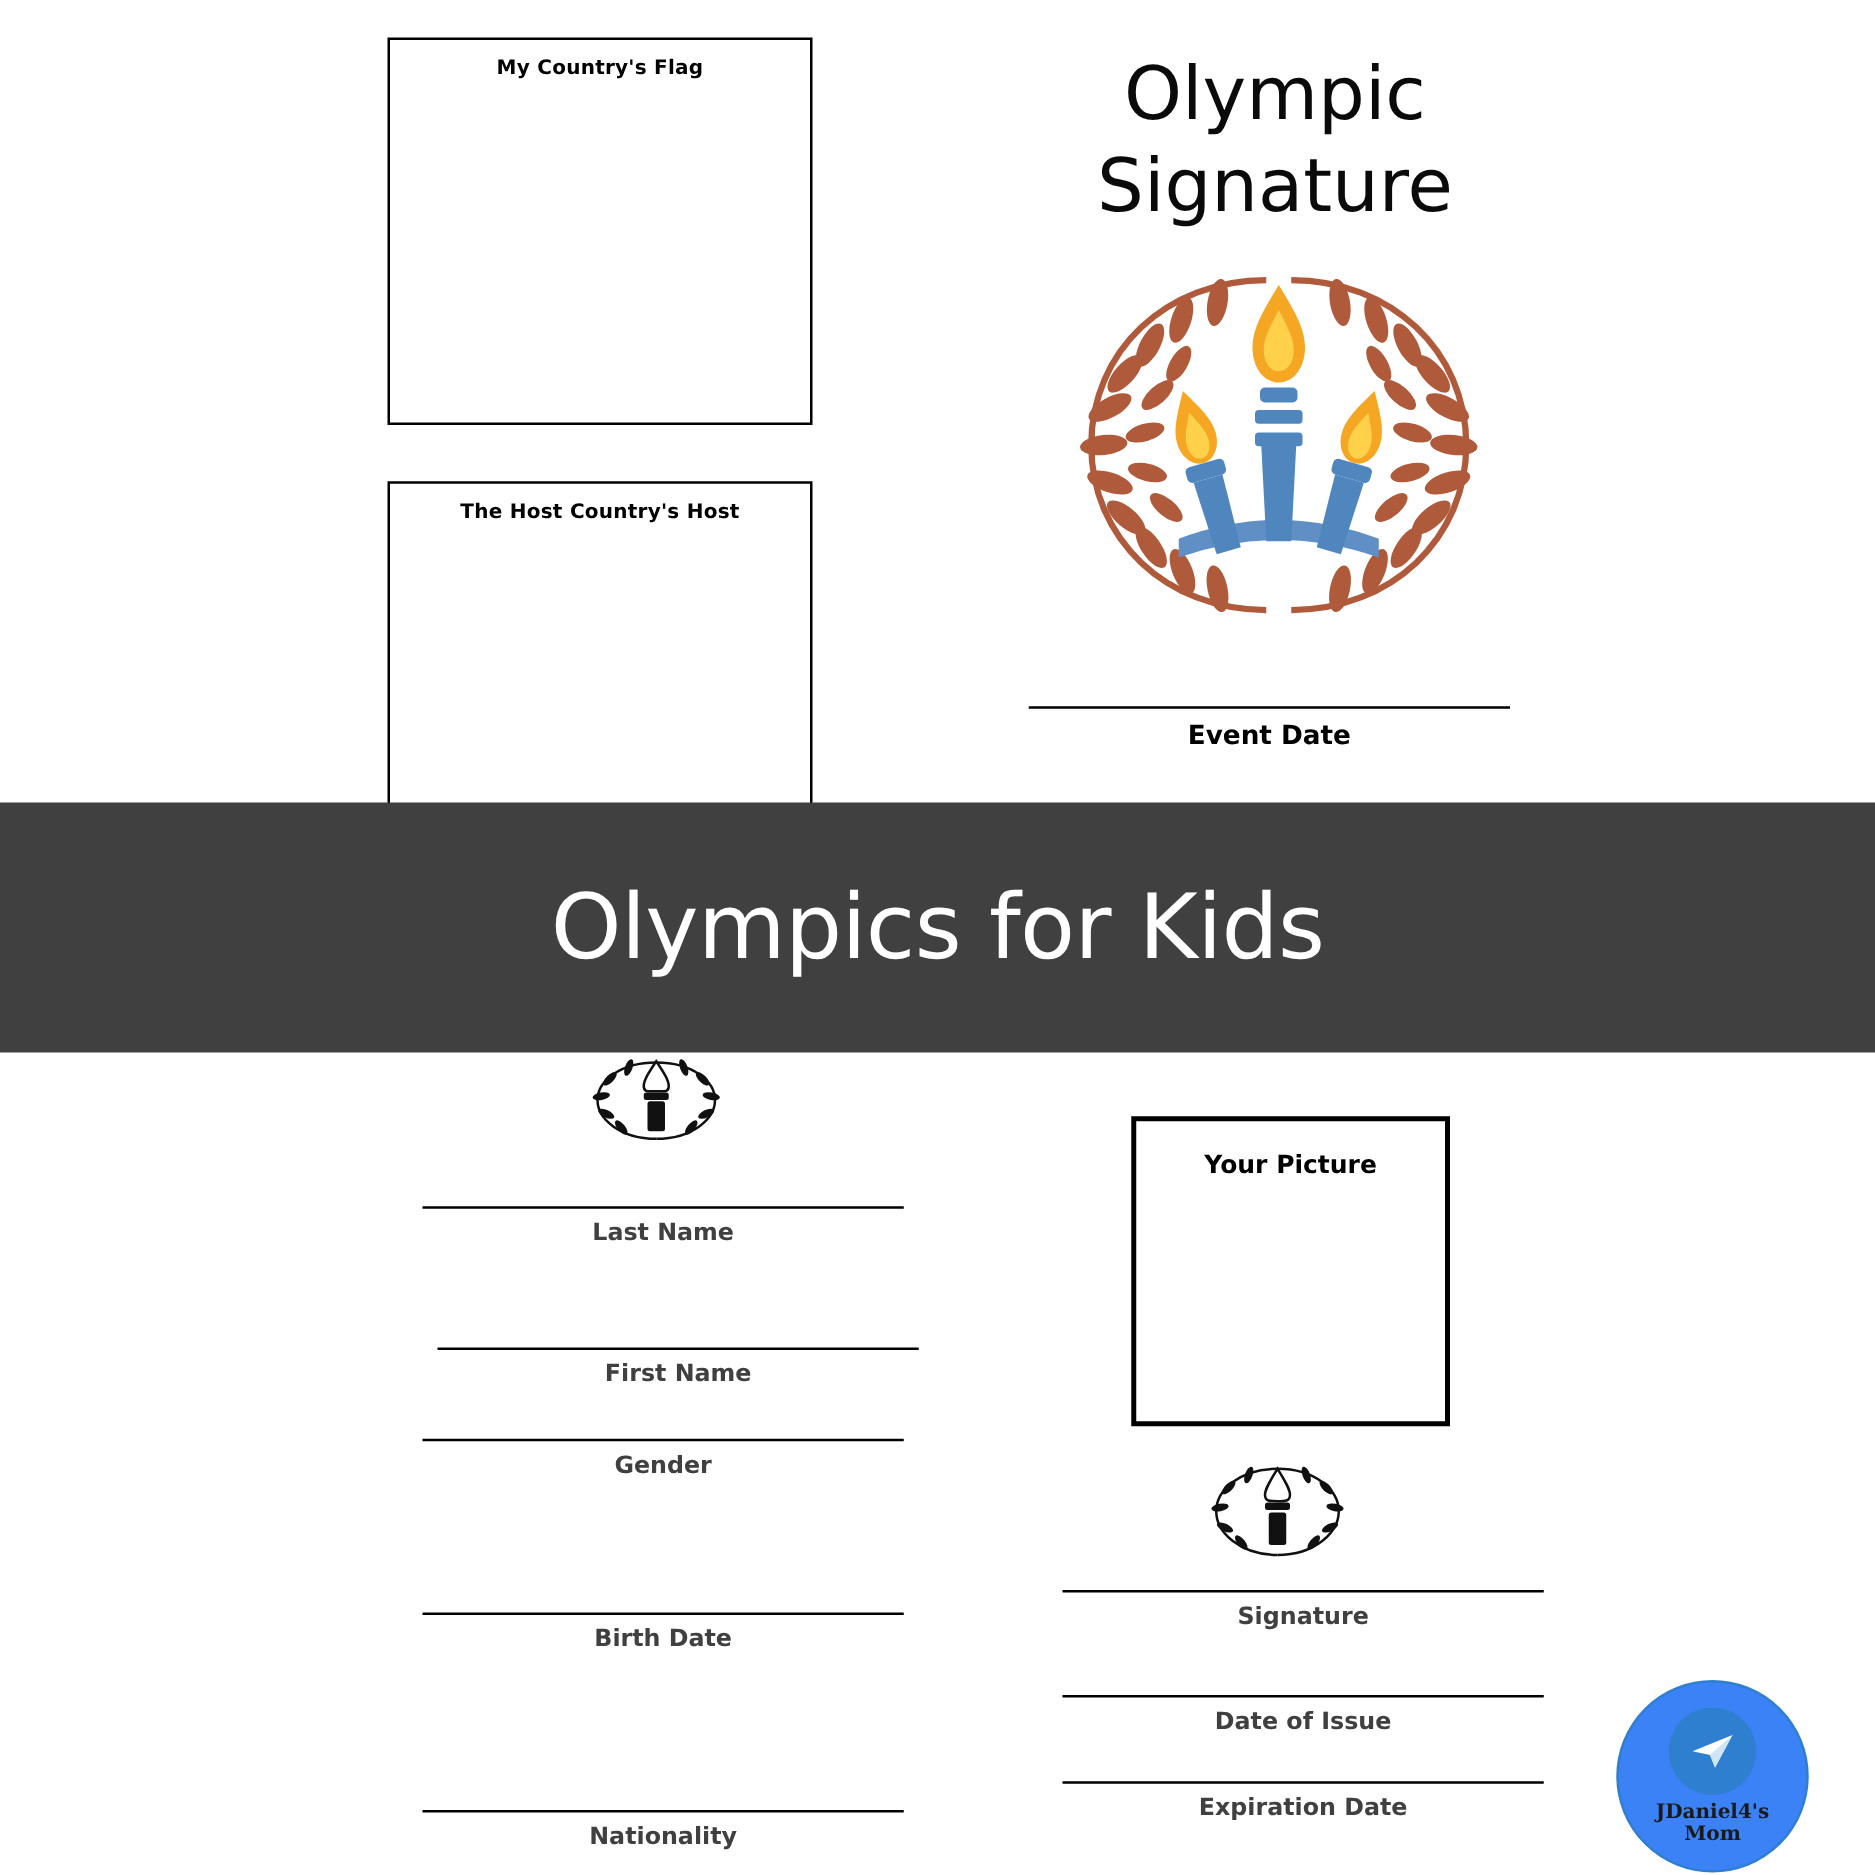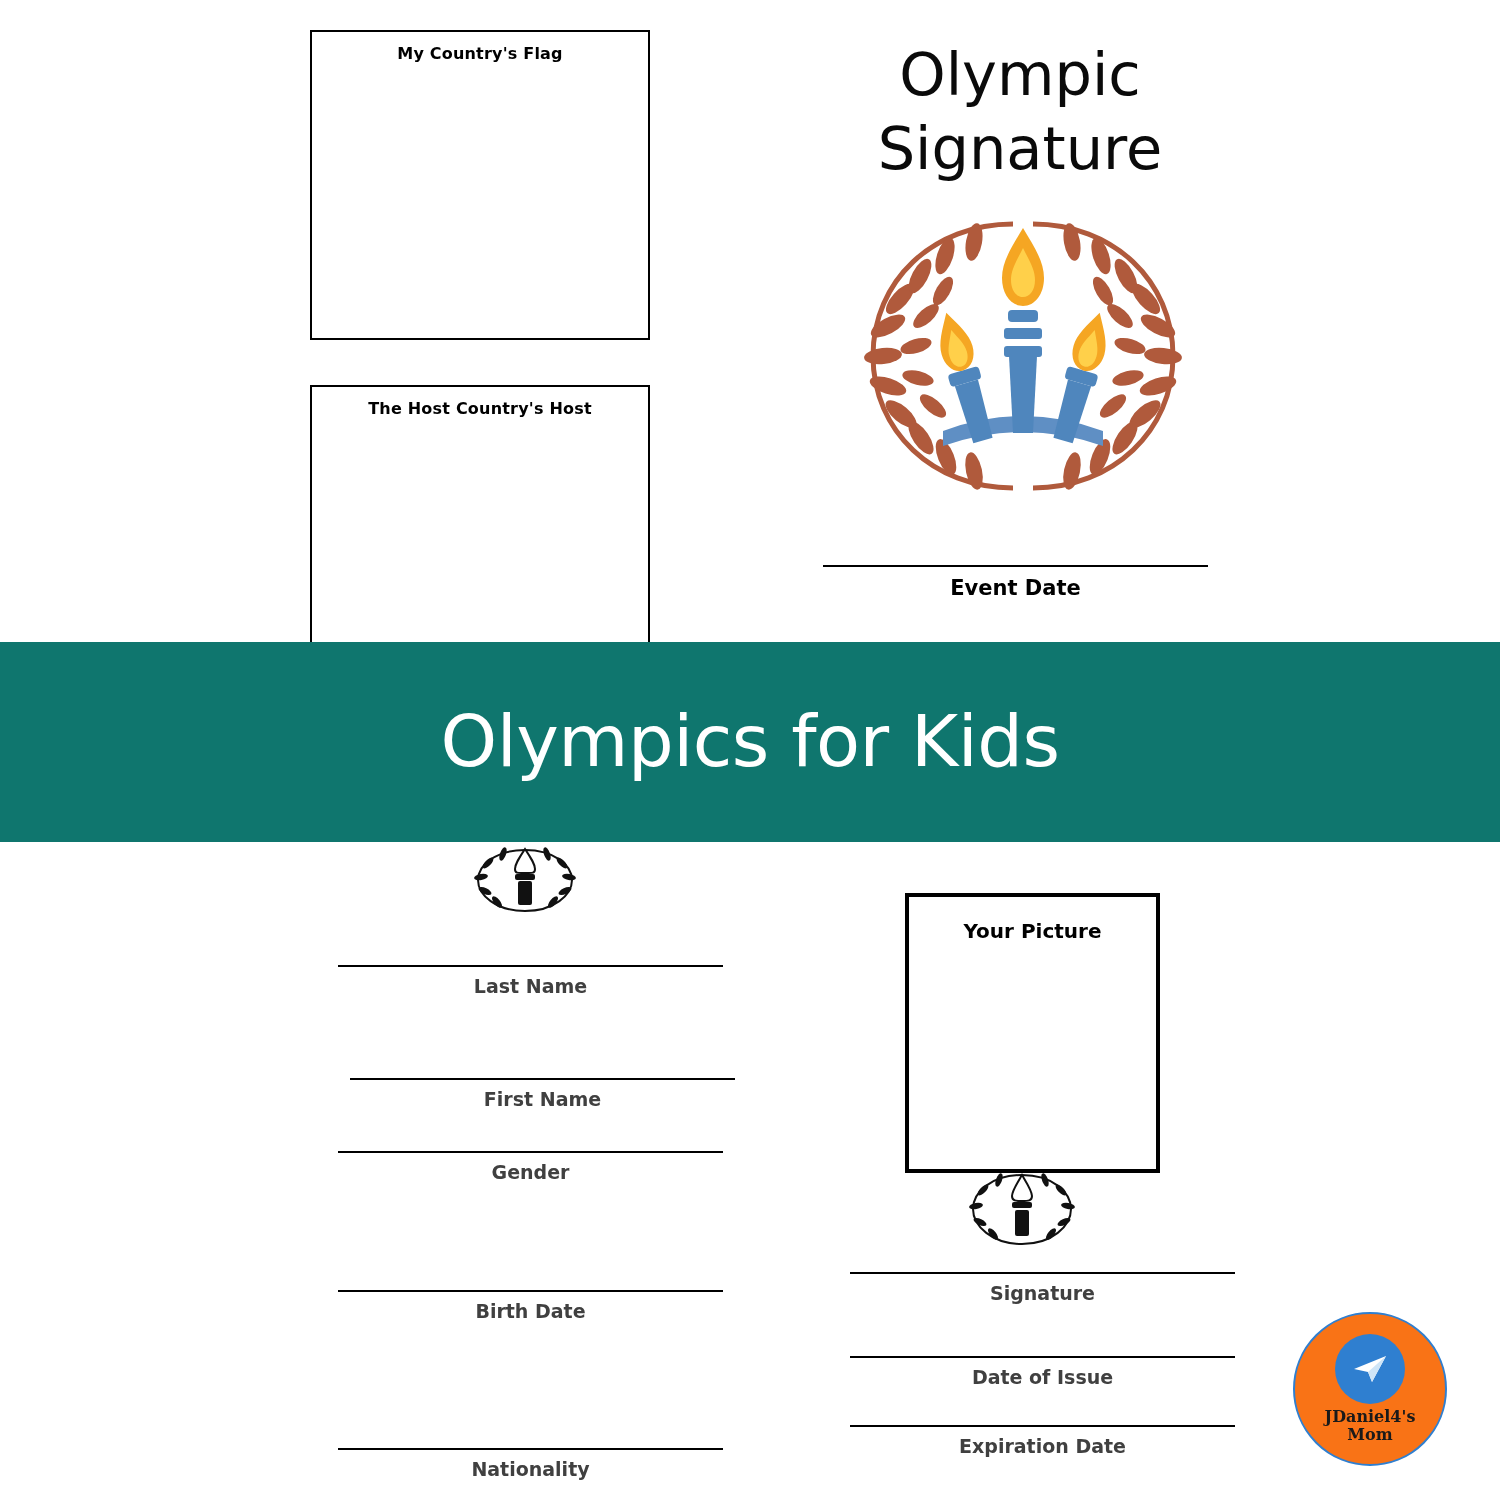--- a/index.html
+++ b/index.html
@@ -93,21 +93,21 @@
     width: 385px;
   }
 
   
   #banner {
     position: absolute;
     left: 0;
     top: 642px;
     width: 1500px;
     height: 200px;
-    background: #0f766e;
+    background: #404040;
     color: #ffffff;
     display: flex;
     flex-direction: column;
     align-items: center;
     justify-content: center;
   }
   #banner .banner-title {
     font-family: "DejaVu Sans", sans-serif;
     font-size: 72px;
     font-weight: 400;
@@ -152,42 +152,42 @@
     color: #404040;
     margin-top: 8px;
   }
 
   
   #picture-box {
     position: absolute;
     left: 905px;
     top: 893px;
     width: 255px;
-    height: 280px;
+    height: 248px;
     border: 4px solid #000;
     box-sizing: border-box;
     background: #fff;
   }
   #picture-box .box-label {
     text-align: center;
     font-weight: bold;
     font-size: 20px;
     color: #000;
     margin-top: 22px;
   }
 
   
   #logo-badge {
     position: absolute;
     left: 1293px;
-    top: 1312px;
+    top: 1344px;
     width: 150px;
     height: 150px;
     border-radius: 50%;
-    background: #f97316;
+    background: #3b82f6;
     border: 2px solid #2f7fd0;
     box-shadow: 0 0 0 3px #ffffff;
     display: flex;
     flex-direction: column;
     align-items: center;
     justify-content: center;
   }
   #logo-badge .logo-circle {
     width: 70px;
     height: 70px;

